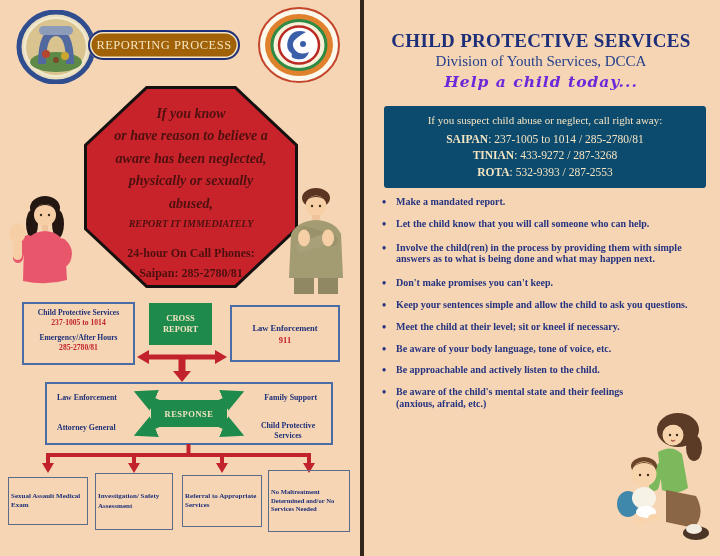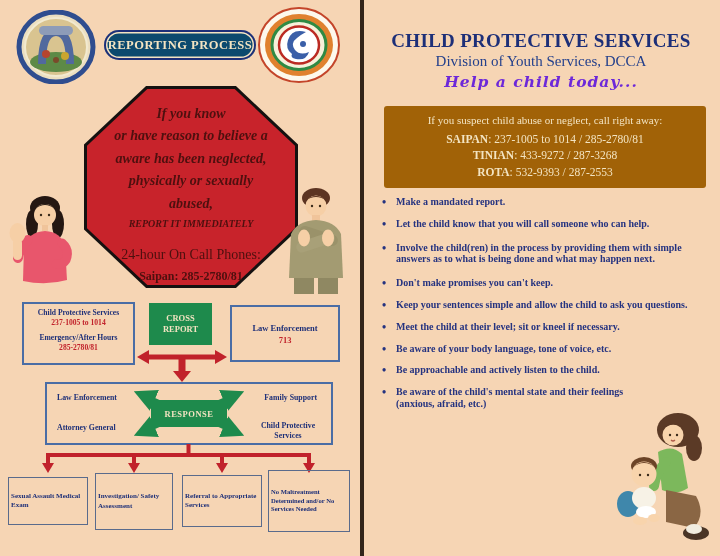--- a/index.html
+++ b/index.html
@@ -4,36 +4,36 @@
 <style>
   html,body{margin:0;padding:0;}
   .page{position:relative;width:720px;height:556px;background:#f6d5b4;overflow:hidden;
         font-family:"Liberation Serif", serif;}
   .abs{position:absolute;}
 
   
   .divider{left:360px;top:0;width:4px;height:556px;background:#33261b;}
 
   
-  .banner{left:104px;top:30px;width:152px;height:30px;background:#0c4a6e;border-radius:16px;
+  .banner{left:88px;top:30px;width:152px;height:30px;background:#a16207;border-radius:16px;
           box-shadow:inset 0 0 0 2px #1d2f78, inset 0 0 0 3.5px #f3e4c2;
           display:flex;align-items:center;justify-content:center;
-          color:#f3e4c2;font-weight:bold;font-size:12.5px;letter-spacing:.5px;}
+          color:#f3e4c2;font-weight:normal;font-size:12.5px;letter-spacing:.5px;}
   .seal-l{left:16px;top:10px;}
   .seal-r{left:256px;top:6px;}
 
   .octa-outer{left:84px;top:86px;width:214px;height:202px;background:#141110;
               clip-path:polygon(29% 0,71% 0,100% 29%,100% 71%,71% 100%,29% 100%,0 71%,0 29%);}
   .octa-inner{position:absolute;left:3px;top:3px;right:3px;bottom:3px;background:#c8232b;
               clip-path:polygon(29% 0,71% 0,100% 29%,100% 71%,71% 100%,29% 100%,0 71%,0 29%);}
   .octa-text{position:absolute;left:0;top:0;width:100%;height:100%;box-sizing:border-box;
              padding-top:17px;text-align:center;color:#4e100f;}
   .oct-line{display:block;font-style:italic;font-weight:bold;font-size:14px;line-height:1.6;}
   .oct-emph{display:block;font-style:italic;font-weight:bold;font-size:10px;line-height:1.7;}
-  .oct-ph-title{display:block;margin-top:12px;font-weight:normal;font-size:14px;line-height:1.6;}
+  .oct-ph-title{display:block;margin-top:12px;font-weight:bold;font-size:12px;line-height:1.6;}
   .oct-ph{display:block;font-weight:bold;font-size:12px;line-height:1.7;}
 
   .figure{pointer-events:none;}
 
   .bbox{border:2px solid #4a6da5;box-sizing:border-box;text-align:center;color:#1d2f78;}
   .cps-box{left:22px;top:302px;width:113px;height:63px;padding-top:4px;}
   .cps-box .t{font-weight:bold;font-size:7.6px;line-height:1.3;}
   .cps-box .r{font-weight:bold;font-size:7.6px;color:#c1222b;line-height:1.3;text-align:center;}
   .cps-box .t2{margin-top:5px;}
   .law-box{left:230px;top:305px;width:110px;height:57px;display:flex;flex-direction:column;
@@ -64,21 +64,21 @@
   .outcomes div:nth-of-type(3){left:182px;top:7px;width:80px;height:52px;}
   .outcomes div:nth-of-type(4){left:268px;top:2px;width:82px;height:62px;font-size:6.6px;}
 
   
   .rp-title{left:366px;top:30px;width:350px;text-align:center;color:#1d2f78;
             font-weight:bold;font-size:19px;letter-spacing:.3px;}
   .rp-sub{left:366px;top:53px;width:350px;text-align:center;color:#24408c;font-size:15px;}
   .rp-tag{left:366px;top:72px;width:350px;text-align:center;color:#6d28d9;
           font-weight:bold;font-style:italic;font-size:15.5px;letter-spacing:1px;
           font-family:"DejaVu Serif", cursive;}
-  .call-box{left:384px;top:106px;width:322px;height:82px;background:#a16207;border-radius:3px;
+  .call-box{left:384px;top:106px;width:322px;height:82px;background:#0c4a6e;border-radius:3px;
             display:flex;flex-direction:column;justify-content:center;text-align:center;
             color:#f3e4c2;gap:3px;}
   .call-head{font-size:11px;line-height:1.3;}
   .call-line{font-size:11.5px;line-height:1.45;}
   .call-line .island{font-weight:bold;}
   .tips{left:380px;top:196px;width:336px;margin:0;padding:0;list-style:none;}
   .tips li{position:relative;padding-left:16px;margin-bottom:10px;color:#253380;
            font-weight:bold;font-size:10px;line-height:1.18;max-width:330px;}
   .tips li::before{content:"\2022";position:absolute;left:2px;top:-1px;font-size:12px;}
   .tips li:nth-of-type(2){margin-bottom:12px;}
@@ -175,21 +175,21 @@
     <svg class="abs figure" style="left:134px;top:347px;" width="96" height="36" viewBox="0 0 96 36">
       <path d="M15 3 L3 10 L15 17 Z" fill="#c1222b"></path>
       <rect x="12" y="7.5" width="72" height="5" fill="#c1222b"></rect>
       <path d="M81 3 L93 10 L81 17 Z" fill="#c1222b"></path>
       <rect x="44.5" y="10" width="7" height="15" fill="#c1222b"></rect>
       <path d="M39 24 L57 24 L48 35 Z" fill="#c1222b"></path>
     </svg>
 
     <div class="abs bbox law-box">
       <div class="t">Law Enforcement</div>
-      <div class="r">713</div>
+      <div class="r">911</div>
     </div>
 
     <div class="abs resp-wrap">
       <div class="resp-lbl resp-tl">Law Enforcement</div>
       <div class="resp-lbl resp-bl">Attorney General</div>
       <div class="resp-lbl resp-tr">Family Support</div>
       <div class="resp-lbl resp-br">Child Protective Services</div>
       <svg class="resp-arrows figure" width="150" height="57" viewBox="0 0 150 57">
         <defs>
           <marker id="gah" viewBox="0 0 10 10" refX="7" refY="5" markerWidth="4.5" markerHeight="4.5" orient="auto">

